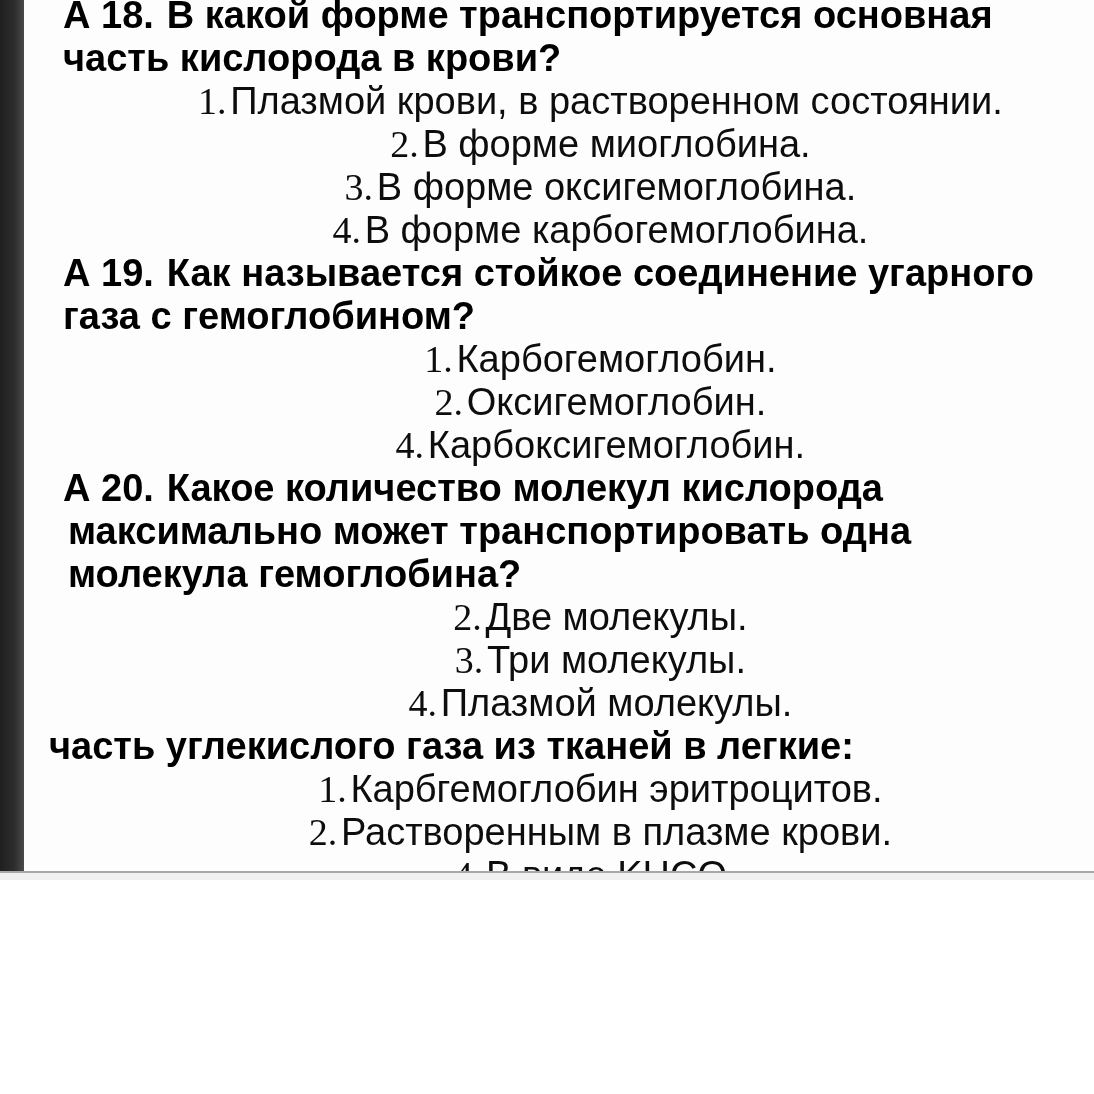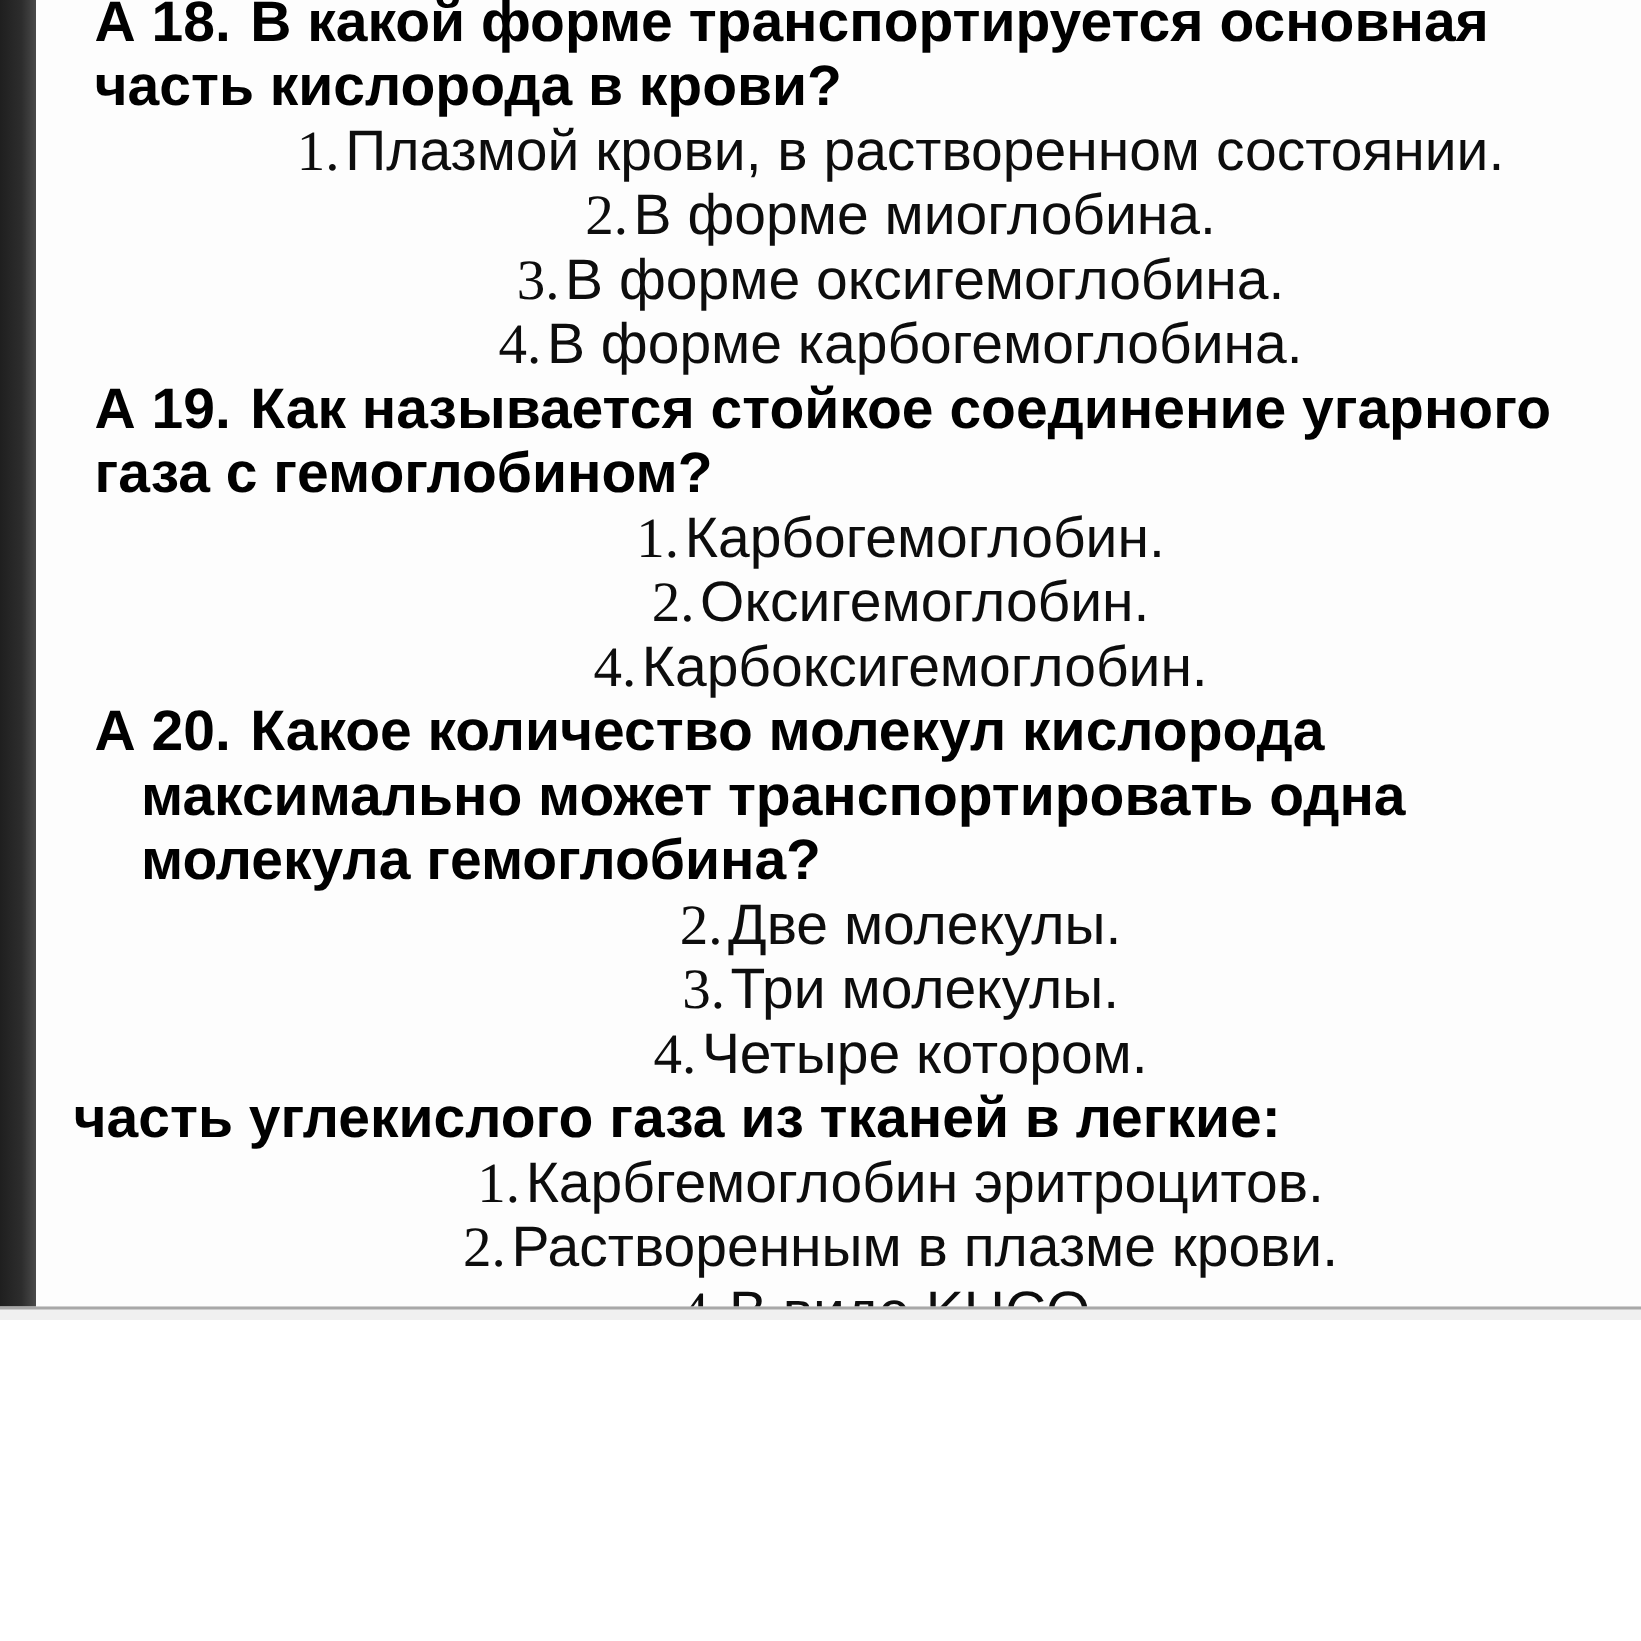--- a/index.html
+++ b/index.html
@@ -44,21 +44,21 @@
     right: 0;
     z-index: 0;
   }
   .row {
     height: 43px;
     line-height: 43px;
     white-space: nowrap;
     font-size: 38px;
   }
   .q-line { padding-left: 63px; font-weight: bold; color: #000; }
-  .q-cont-a20 { padding-left: 68px; margin-left: 26px; }
+  .q-cont-a20 { padding-left: 68px; }
   .q-cont-a21 { padding-left: 49px; }
   .qid { font-weight: bold; margin-right: 13px; }
   .ans { padding-left: 103px; text-align: center; }
   .anum {
     display: inline-block;
     width: 36px;
     font-family: "Liberation Serif", serif;
     font-weight: normal;
   }
   .atext { font-family: "Liberation Sans", sans-serif; }
@@ -86,21 +86,21 @@
     <div class="row q-line"><span>газа с гемоглобином?</span></div>
     <div class="row ans"><span class="anum">1.</span><span class="atext">Карбогемоглобин.</span></div>
     <div class="row ans"><span class="anum">2.</span><span class="atext">Оксигемоглобин.</span></div>
     <div class="row ans"><span class="anum">4.</span><span class="atext">Карбоксигемоглобин.</span></div>
 
     <div class="row q-line"><span class="qid">А 20.</span><span>Какое количество молекул кислорода</span></div>
     <div class="row q-line q-cont-a20"><span>максимально может транспортировать одна</span></div>
     <div class="row q-line q-cont-a20"><span>молекула гемоглобина?</span></div>
     <div class="row ans"><span class="anum">2.</span><span class="atext">Две молекулы.</span></div>
     <div class="row ans"><span class="anum">3.</span><span class="atext">Три молекулы.</span></div>
-    <div class="row ans"><span class="anum">4.</span><span class="atext">Четыре котором.</span></div>
+    <div class="row ans"><span class="anum">4.</span><span class="atext">Плазмой молекулы.</span></div>
 
     <div class="row q-line q-cont-a21"><span>часть углекислого газа из тканей в легкие:</span></div>
     <div class="row ans"><span class="anum">1.</span><span class="atext">Карбгемоглобин эритроцитов.</span></div>
     <div class="row ans"><span class="anum">2.</span><span class="atext">Растворенным в плазме крови.</span></div>
     <div class="row ans"><span class="anum">4.</span><span class="atext"><span>В виде KHCO</span><sub>3</sub><span>.</span></span></div>
 
   </div>
 
   <div class="photo-edge"></div>
   <div class="bottom-bar"></div>

